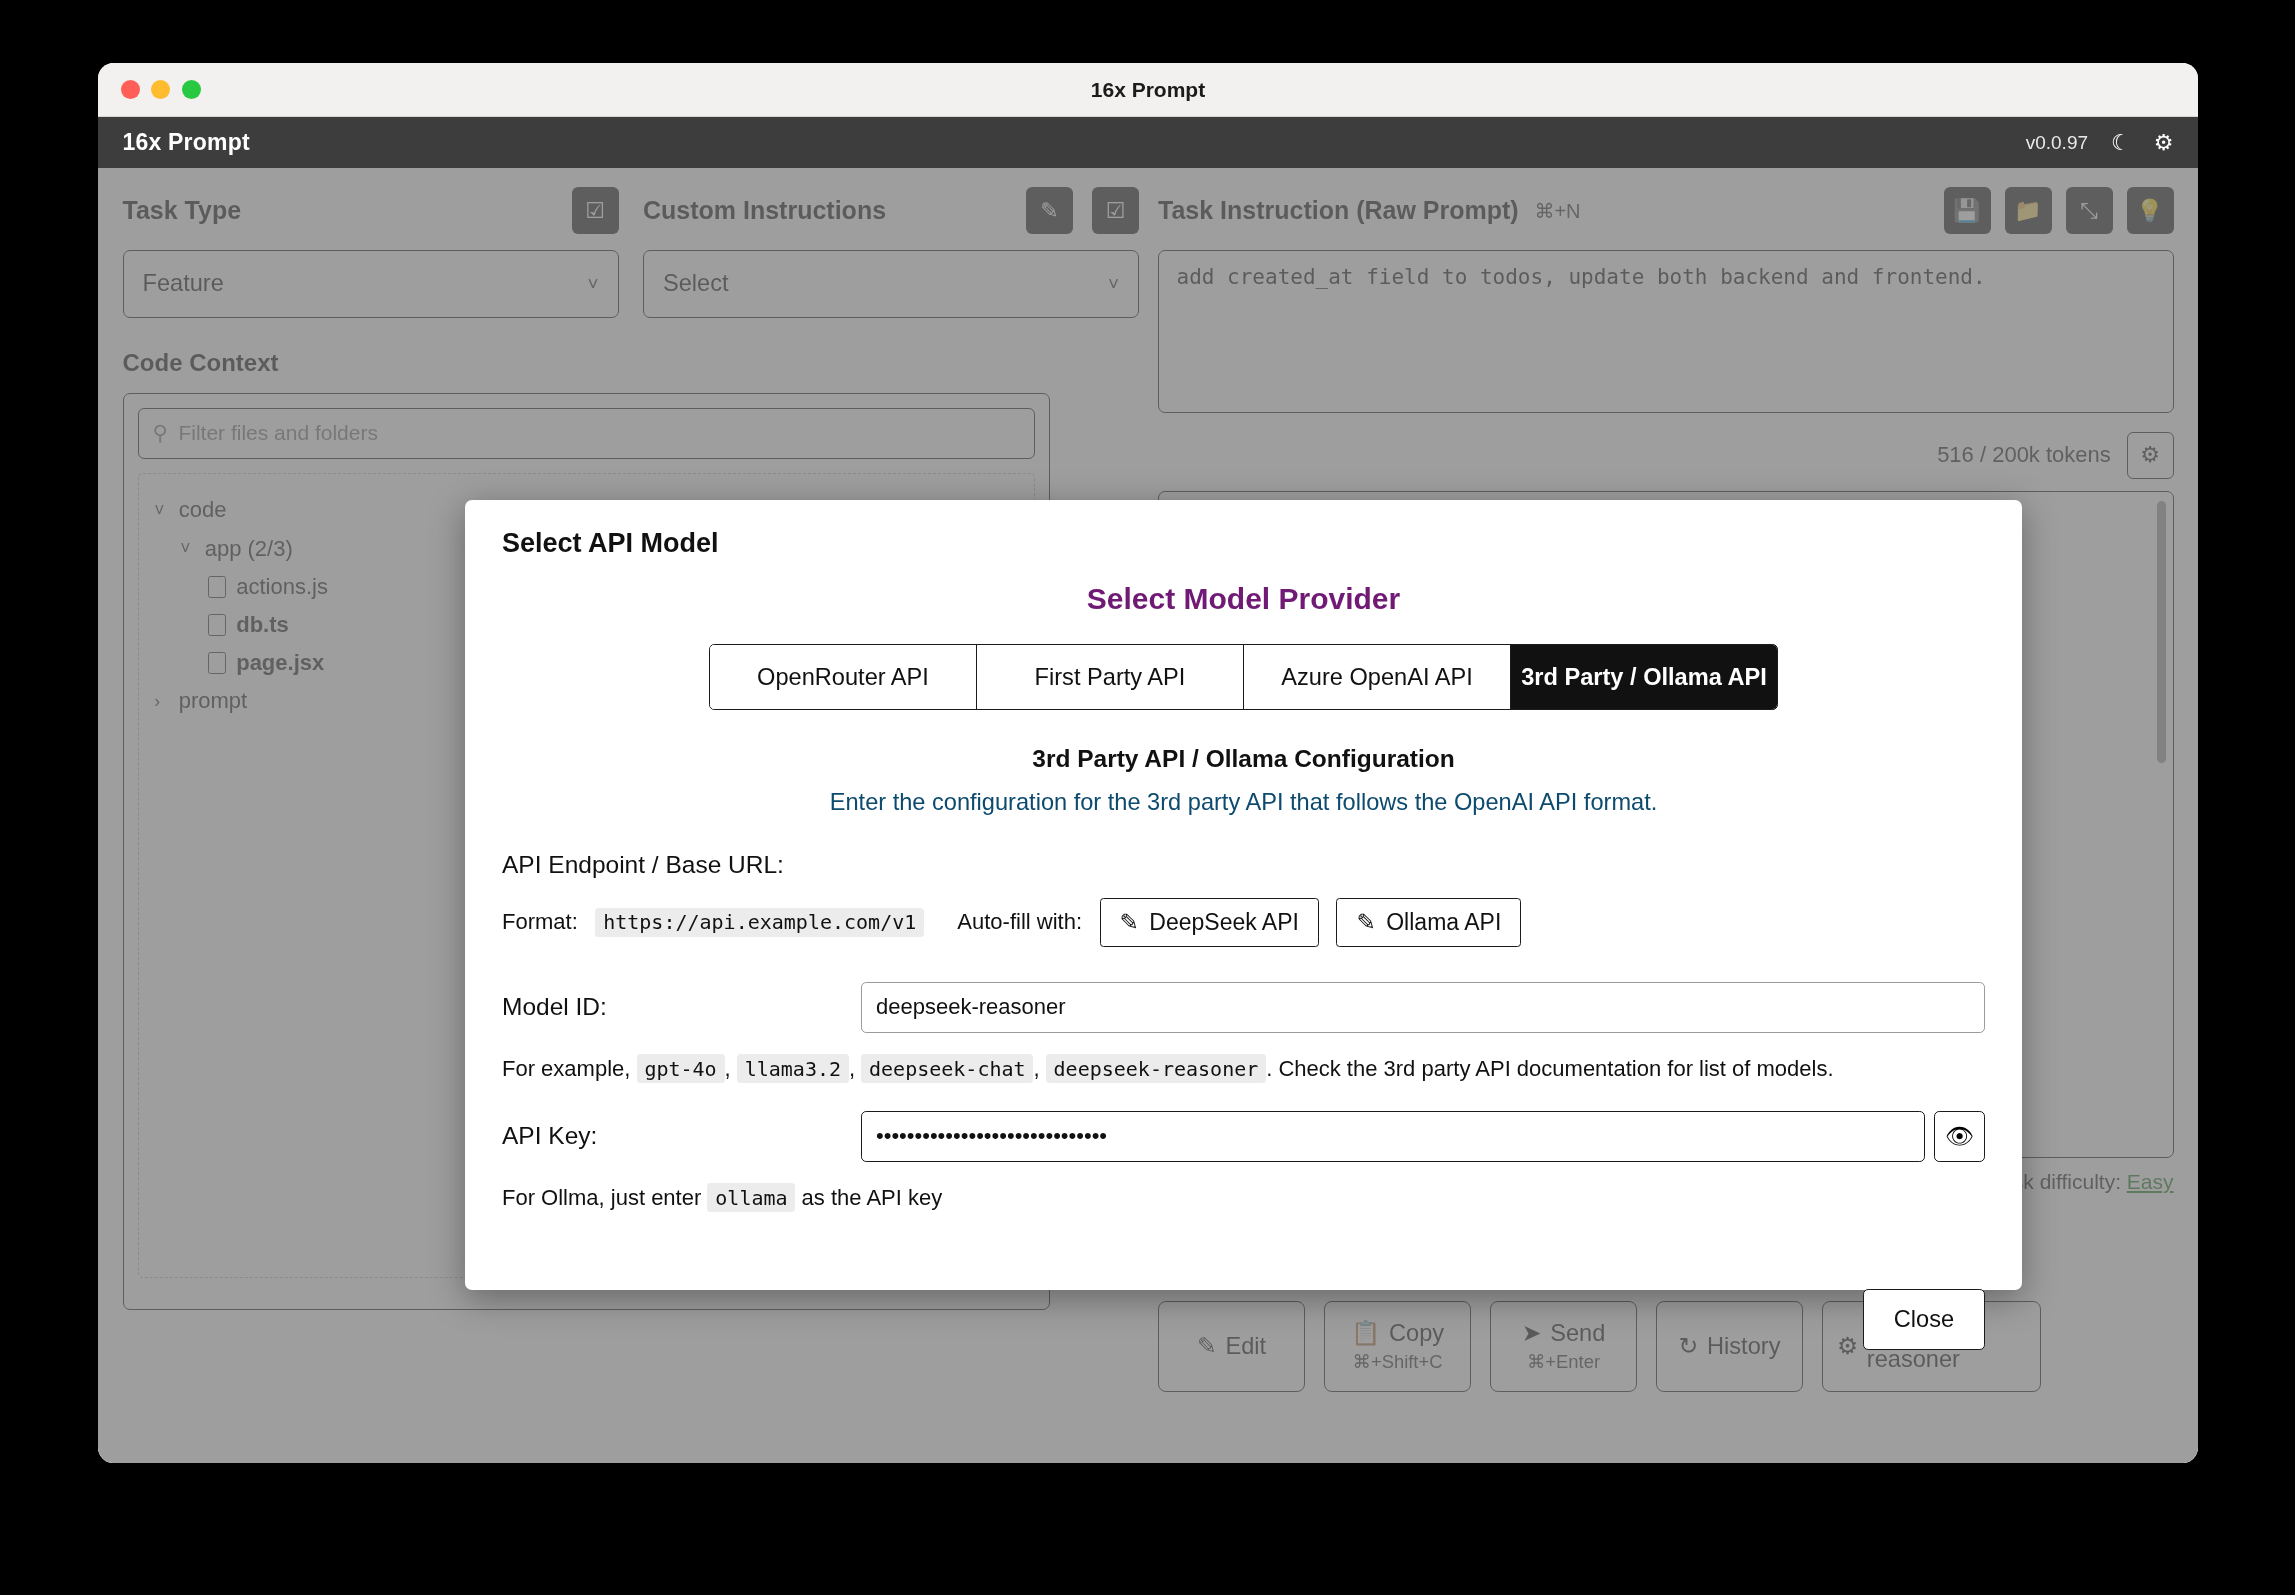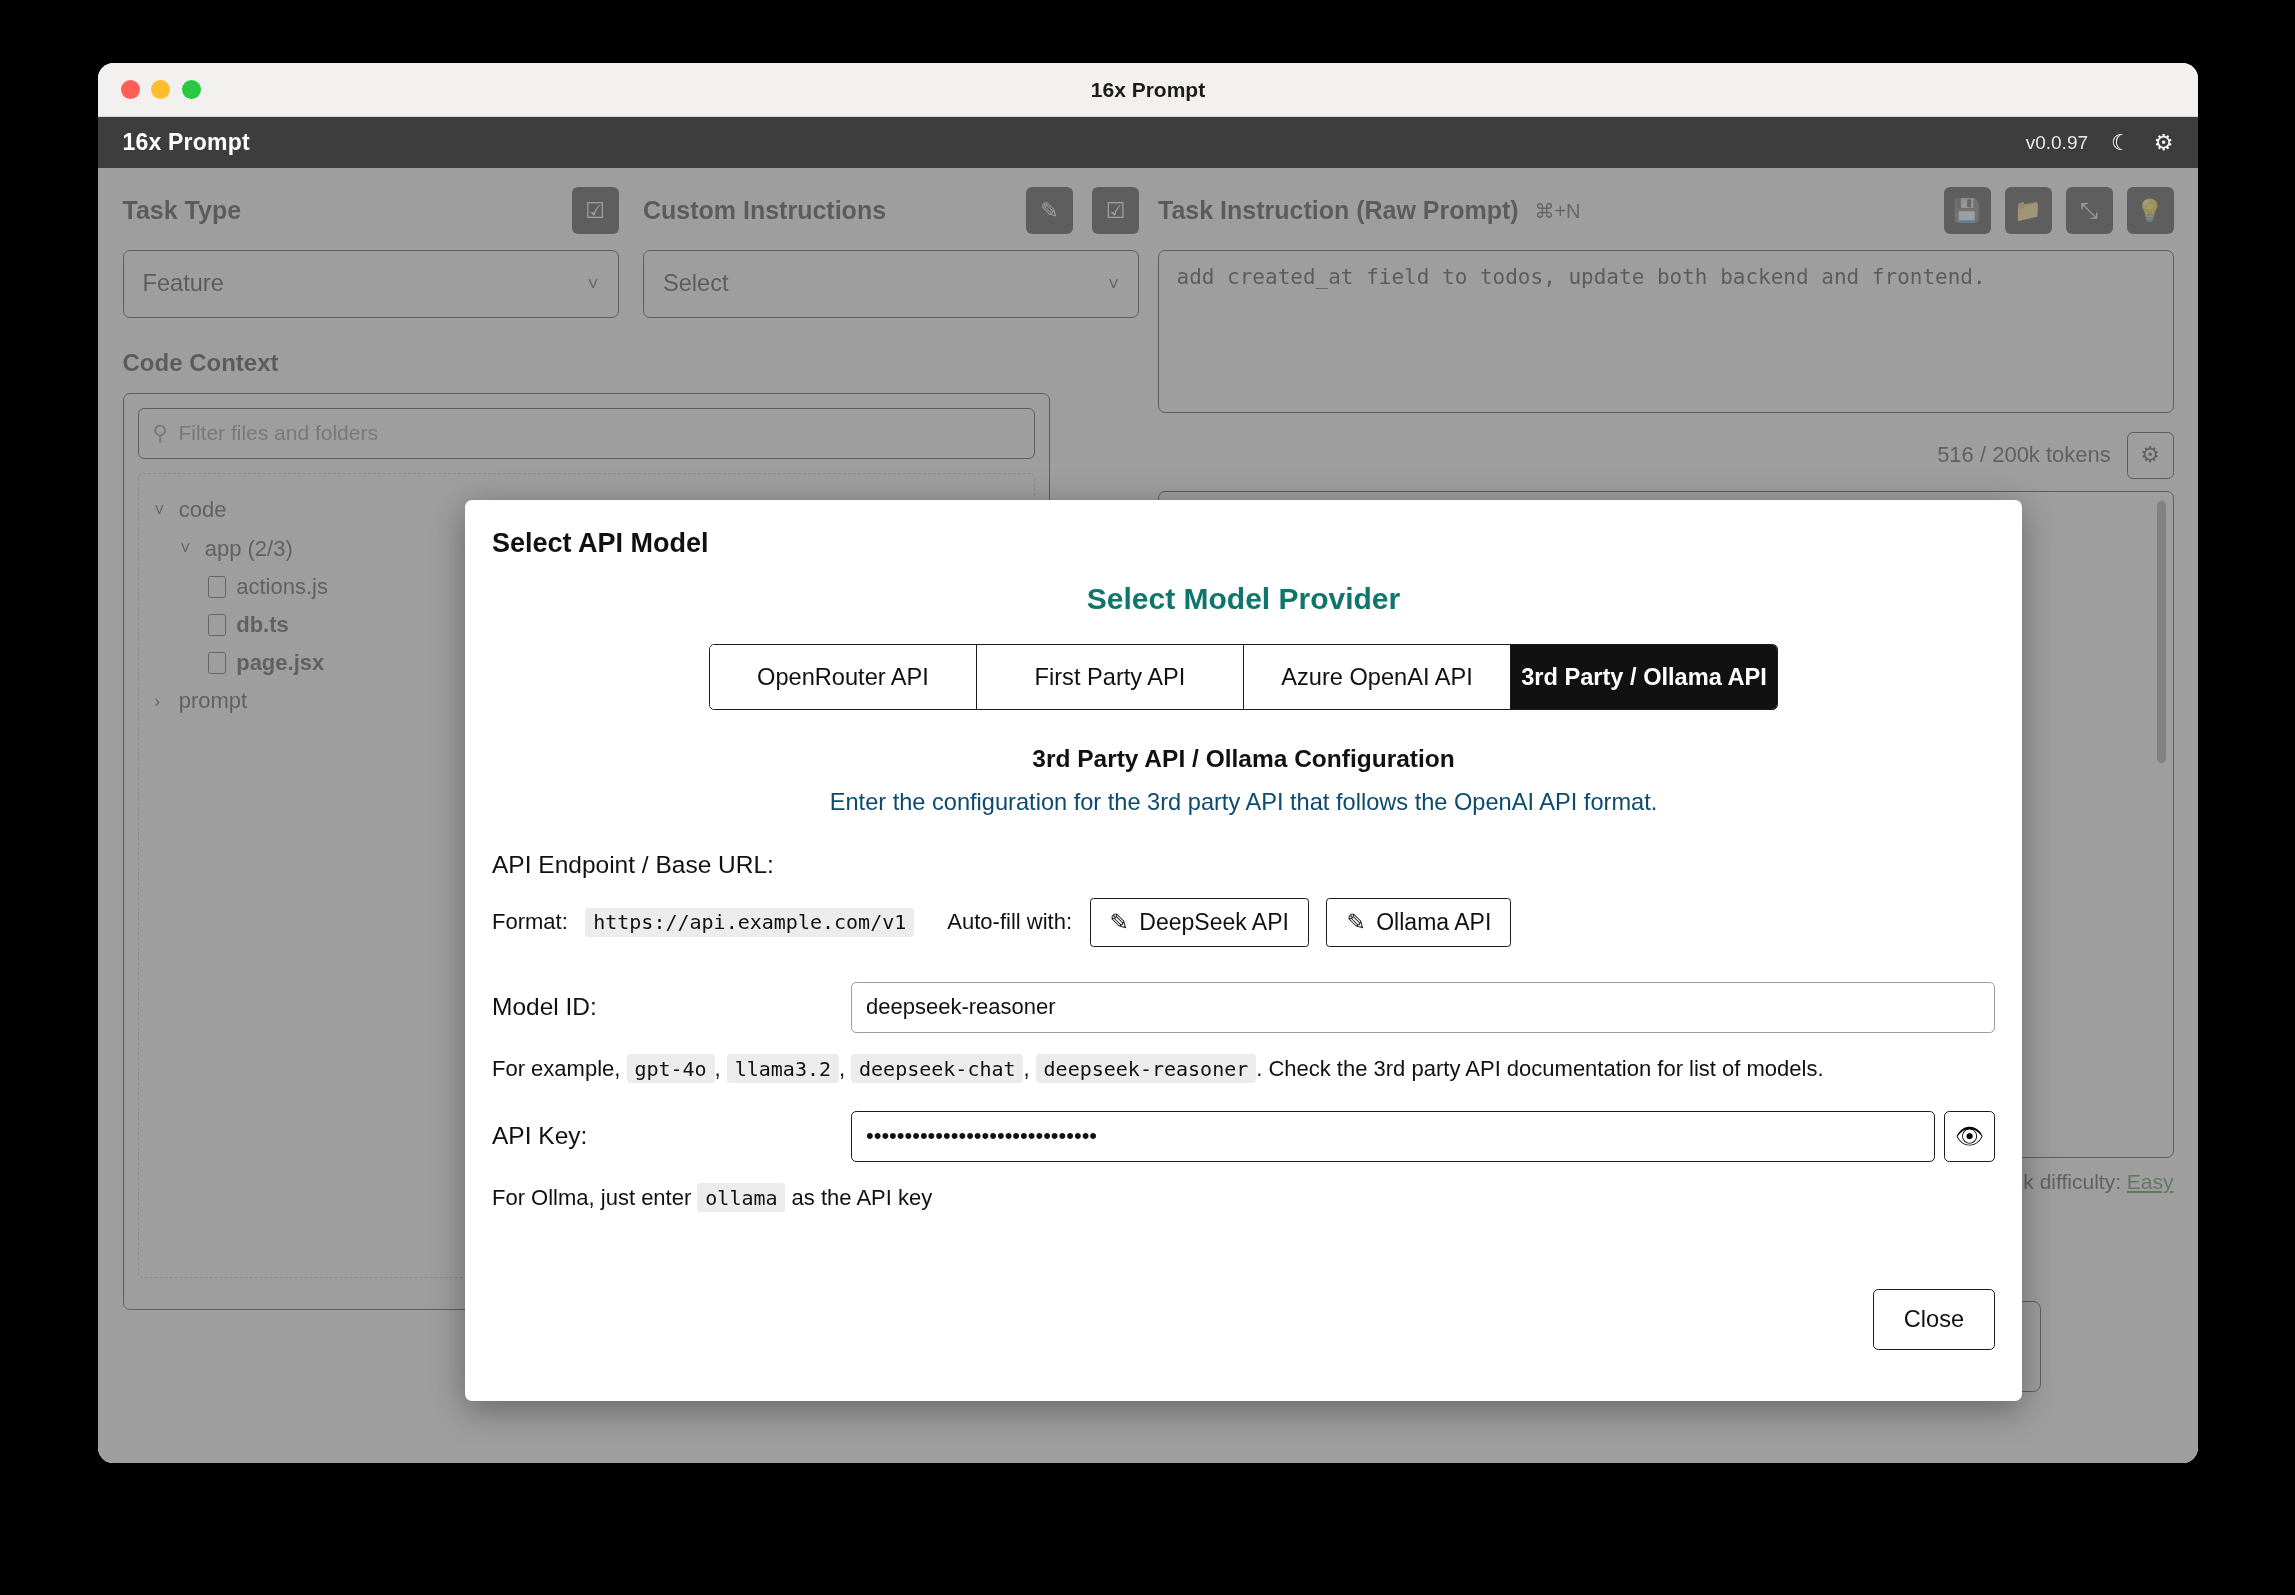--- a/index.html
+++ b/index.html
@@ -174,28 +174,28 @@
   .abtn .sub { font-size: 18.4px; color: #333; margin-top: 3.5px; }
   .abtn .main { display: flex; align-items: center; gap: 8.7px; }
   
   .overlay {
     position: absolute; inset: 0;
     background: rgba(120,120,120,0.72);
   }
   .modal {
     position: absolute;
     left: 367px; top: 332px;
-    width: 1557px; height: 901px;
+    width: 1557px; height: 790px;
     background: #fff;
     border-radius: 7px;
     box-shadow: 0 8.7px 35px rgba(0,0,0,.35);
-    padding: 28px 27px;
+    padding: 28px 37px;
   }
   .modal-title { font-size: 27px; font-weight: bold; color: #111; }
-  .modal-h2 { text-align: center; font-size: 30px; font-weight: bold; margin-top: 23px; color:#0f766e; }
+  .modal-h2 { text-align: center; font-size: 30px; font-weight: bold; margin-top: 23px; color:#701a75; }
   .tabs {
     margin: 28px auto 0;
     width: 1069px;
     height: 66px;
     border: 1.7px solid #1b1b1b;
     border-radius: 5.2px;
     display: flex;
     overflow: hidden;
   }
   .tab {

